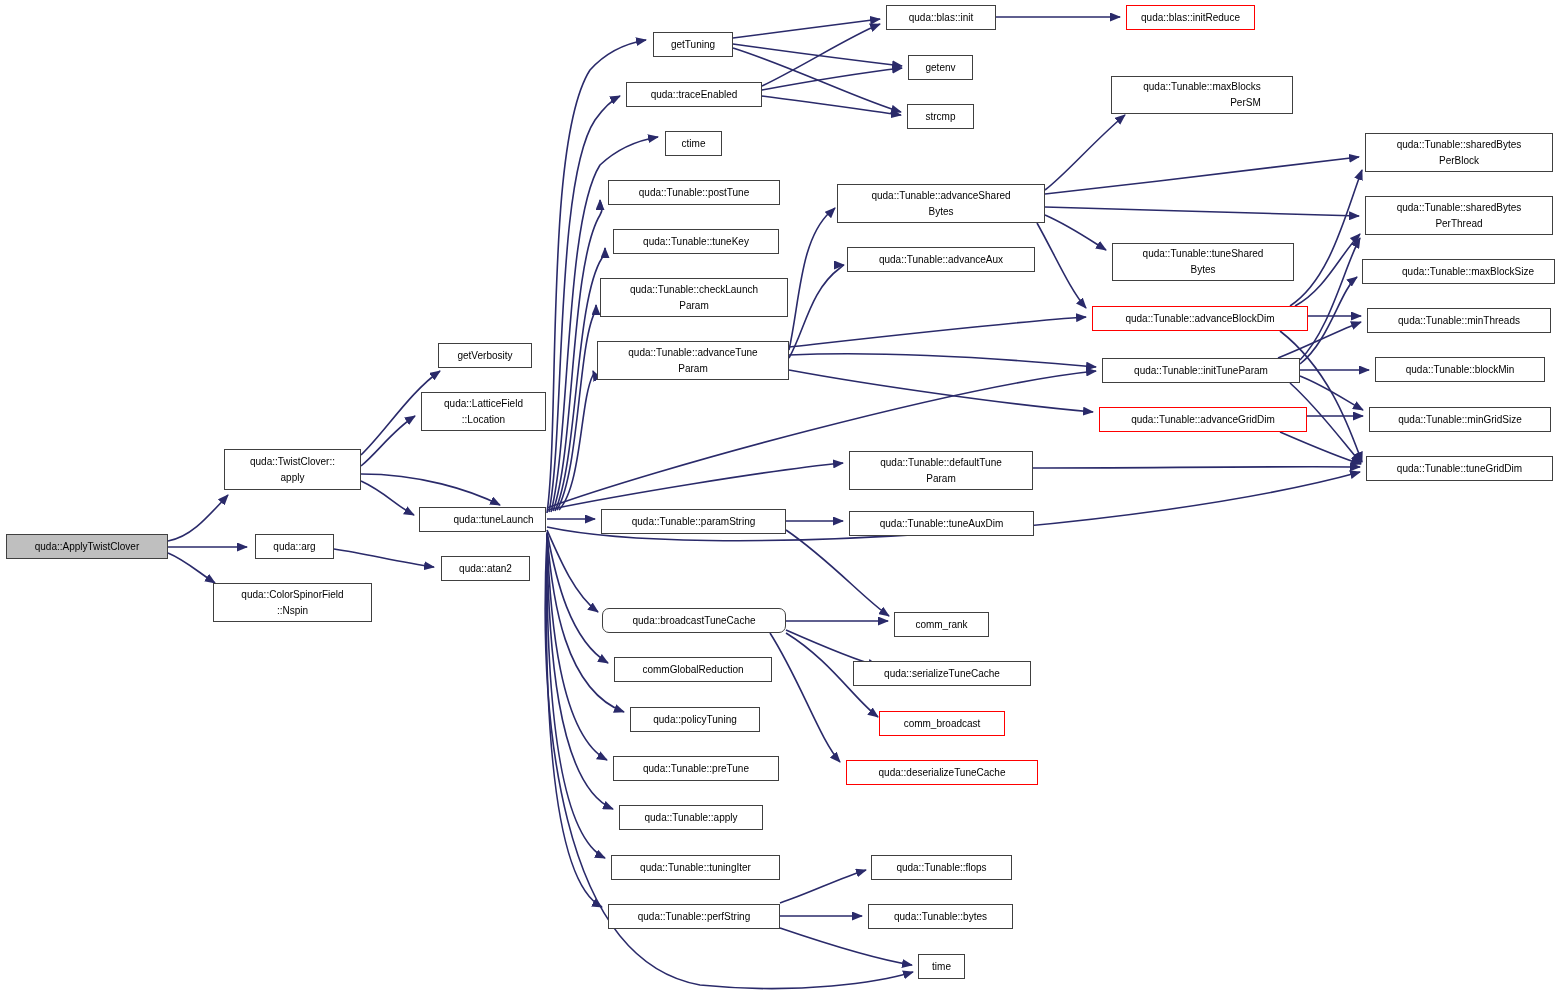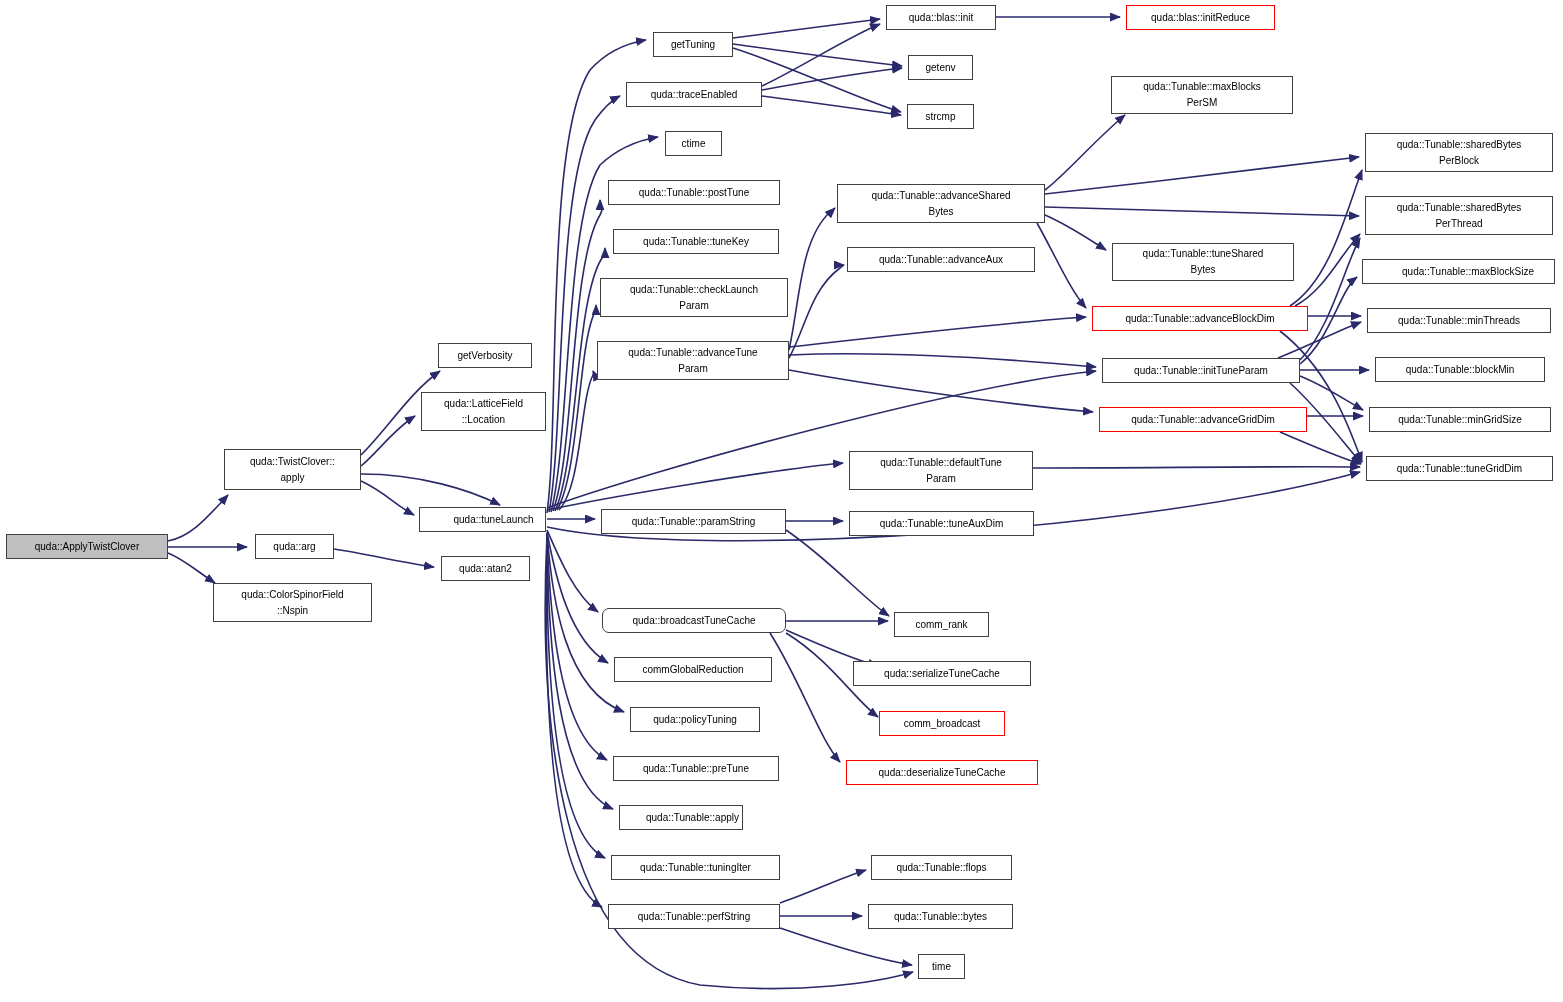--- a/index.html
+++ b/index.html
@@ -145,41 +145,41 @@
       <div class="node" style="left: 613px; top: 229px; width: 166px; height: 25px;"><span>quda::Tunable::tuneKey</span></div>
       <div class="node" style="left: 600px; top: 278px; width: 188px; height: 39px;"><span>quda::Tunable::checkLaunch
 Param</span></div>
       <div class="node" style="left: 597px; top: 341px; width: 192px; height: 39px;"><span>quda::Tunable::advanceTune
 Param</span></div>
       <div class="node" style="left: 601px; top: 509px; width: 185px; height: 25px;"><span>quda::Tunable::paramString</span></div>
       <div class="node" style="left: 602px; top: 608px; width: 184px; height: 25px; border-radius: 7px;"><span>quda::broadcastTuneCache</span></div>
       <div class="node" style="left: 614px; top: 657px; width: 158px; height: 25px;"><span>commGlobalReduction</span></div>
       <div class="node" style="left: 630px; top: 707px; width: 130px; height: 25px;"><span>quda::policyTuning</span></div>
       <div class="node" style="left: 613px; top: 756px; width: 166px; height: 25px;"><span>quda::Tunable::preTune</span></div>
-      <div class="node" style="left: 619px; top: 805px; width: 124px; height: 25px; justify-content: flex-end;"><span>quda::Tunable::apply</span></div>
+      <div class="node" style="left: 619px; top: 805px; width: 144px; height: 25px;"><span>quda::Tunable::apply</span></div>
       <div class="node" style="left: 611px; top: 855px; width: 169px; height: 25px;"><span>quda::Tunable::tuningIter</span></div>
       <div class="node" style="left: 608px; top: 904px; width: 172px; height: 25px;"><span>quda::Tunable::perfString</span></div>
       <div class="node" style="left: 886px; top: 5px; width: 110px; height: 25px;"><span>quda::blas::init</span></div>
       <div class="node" style="left: 908px; top: 55px; width: 65px; height: 25px;"><span>getenv</span></div>
       <div class="node" style="left: 907px; top: 104px; width: 67px; height: 25px;"><span>strcmp</span></div>
       <div class="node" style="left: 837px; top: 184px; width: 208px; height: 39px;"><span>quda::Tunable::advanceShared
 Bytes</span></div>
       <div class="node" style="left: 847px; top: 247px; width: 188px; height: 25px;"><span>quda::Tunable::advanceAux</span></div>
       <div class="node" style="left: 849px; top: 451px; width: 184px; height: 39px;"><span>quda::Tunable::defaultTune
 Param</span></div>
       <div class="node" style="left: 849px; top: 511px; width: 185px; height: 25px;"><span>quda::Tunable::tuneAuxDim</span></div>
       <div class="node" style="left: 894px; top: 612px; width: 95px; height: 25px;"><span>comm_rank</span></div>
       <div class="node" style="left: 853px; top: 661px; width: 178px; height: 25px;"><span>quda::serializeTuneCache</span></div>
       <div class="node red" style="left: 879px; top: 711px; width: 126px; height: 25px;"><span>comm_broadcast</span></div>
       <div class="node red" style="left: 846px; top: 760px; width: 192px; height: 25px;"><span>quda::deserializeTuneCache</span></div>
       <div class="node" style="left: 871px; top: 855px; width: 141px; height: 25px;"><span>quda::Tunable::flops</span></div>
       <div class="node" style="left: 868px; top: 904px; width: 145px; height: 25px;"><span>quda::Tunable::bytes</span></div>
       <div class="node" style="left: 918px; top: 954px; width: 47px; height: 25px;"><span>time</span></div>
-      <div class="node red" style="left: 1126px; top: 5px; width: 149px; height: 25px;"><span>quda::blas::initReduce</span></div>
-      <div class="node" style="left: 1111px; top: 76px; width: 182px; height: 38px;"><span>quda::Tunable::maxBlocks
+      <div class="node red" style="left: 1126px; top: 5px; width: 129px; height: 25px;"><span>quda::blas::initReduce</span></div>
+      <div class="node" style="left: 1111px; top: 76px; width: 182px; height: 38px; text-align: right;"><span>quda::Tunable::maxBlocks
 PerSM</span></div>
       <div class="node" style="left: 1112px; top: 243px; width: 182px; height: 38px;"><span>quda::Tunable::tuneShared
 Bytes</span></div>
       <div class="node red" style="left: 1092px; top: 306px; width: 216px; height: 25px;"><span>quda::Tunable::advanceBlockDim</span></div>
       <div class="node" style="left: 1102px; top: 358px; width: 198px; height: 25px;"><span>quda::Tunable::initTuneParam</span></div>
       <div class="node red" style="left: 1099px; top: 407px; width: 208px; height: 25px;"><span>quda::Tunable::advanceGridDim</span></div>
       <div class="node" style="left: 1365px; top: 133px; width: 188px; height: 39px;"><span>quda::Tunable::sharedBytes
 PerBlock</span></div>
       <div class="node" style="left: 1365px; top: 196px; width: 188px; height: 39px;"><span>quda::Tunable::sharedBytes
 PerThread</span></div>

